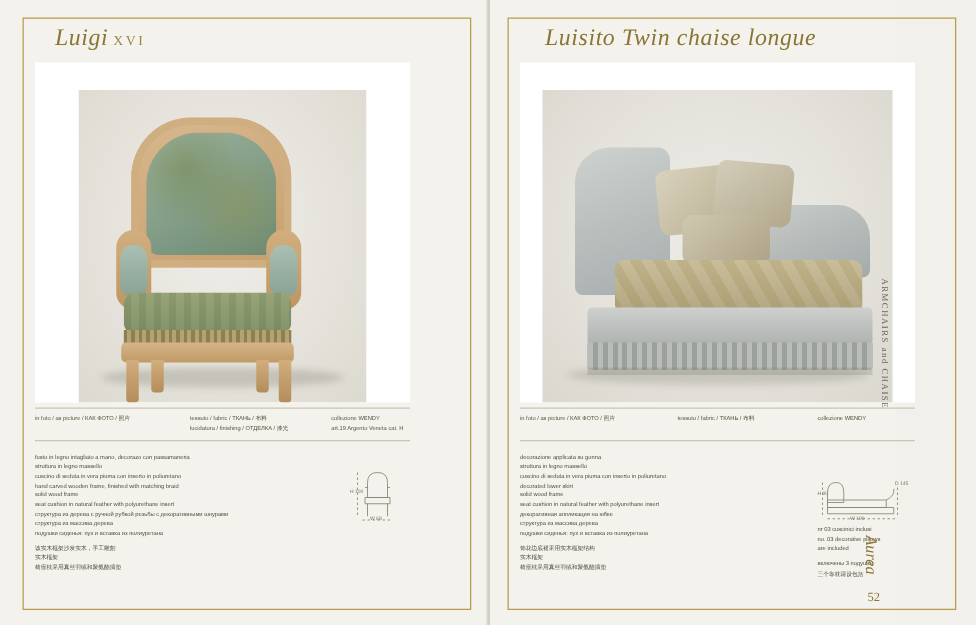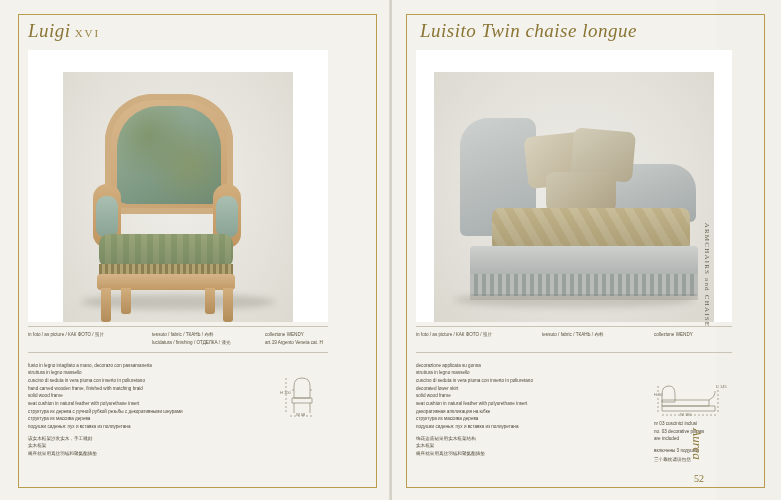--- a/index.html
+++ b/index.html
@@ -27,20 +27,21 @@
   .page.left .frame{left:18px;top:14px;right:14px;bottom:14px;width:357px;height:472px;}
   .page.right .frame{left:14px;top:14px;right:18px;bottom:14px;width:357px;height:472px;}
 
   .inner{position:absolute;left:0;top:0;width:100%;height:100%;}
 
   .title{
     position:absolute;top:20px;
     font-family:"Liberation Serif", serif;
     color:#8a7535;
     white-space:nowrap;
+    margin-left:16px;
   }
   .title .script{
     font-style:italic;font-size:19px;letter-spacing:.5px;
   }
   .title .sub{
     font-style:normal;font-size:11px;letter-spacing:2px;margin-left:4px;color:#9a8648;
   }
   .page.left .title{left:28px;}
   .page.right .title{left:28px;}
 

